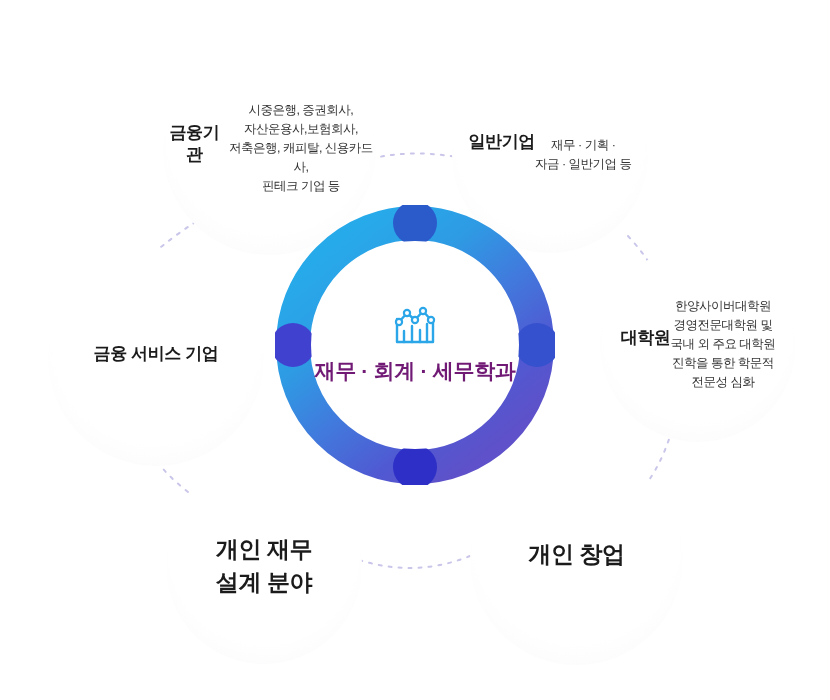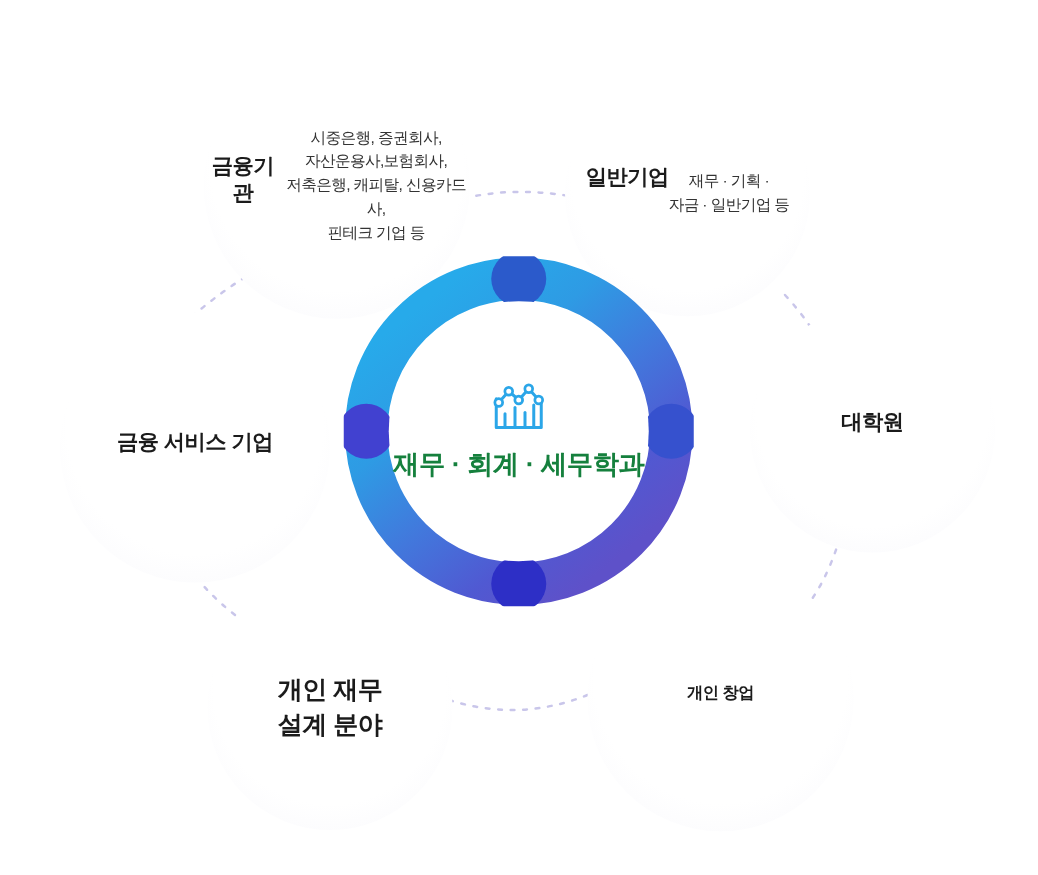--- a/index.html
+++ b/index.html
@@ -62,25 +62,25 @@
 
   #node-general-company { left: 452px; top: 57px; width: 196px; height: 196px; }
   #node-general-company .node-title { font-size: 17px; margin-bottom: 27px; }
   #node-general-company .node-body  { font-size: 12.5px; }
 
   #node-graduate-school { left: 600px; top: 246px; width: 196px; height: 196px; }
   #node-graduate-school .node-title { font-size: 17px; margin-bottom: 12px; }
   #node-graduate-school .node-body  { font-size: 12.5px; }
 
   #node-startup { left: 470px; top: 452px; width: 213px; height: 213px; }
-  #node-startup .node-title { font-size: 13px; margin-bottom: 8px; }
+  #node-startup .node-title { font-size: 23px; margin-bottom: 8px; }
   #node-startup .node-body  { font-size: 12.5px; }
 
   #node-personal-finance { left: 166px; top: 468px; width: 196px; height: 196px; }
-  #node-personal-finance .node-title { font-size: 20px; line-height: 1.42; }
+  #node-personal-finance .node-title { font-size: 23px; line-height: 1.42; }
 
   #node-finance-service { left: 48px; top: 250px; width: 216px; height: 216px; }
   #node-finance-service .node-title { font-size: 17px; margin-bottom: 9px; }
   #node-finance-service .node-body  { font-size: 12.5px; }
 
   
   #hub-wrap {
     position: absolute;
     left: 275px;
     top: 205px;
@@ -105,21 +105,21 @@
     align-items: center;
     justify-content: center;
   }
   #hub-core .hub-icon {
     margin-bottom: 10px;
     line-height: 0;
   }
   #hub-core .hub-title {
     font-size: 21px;
     font-weight: bold;
-    color: #15803d;
+    color: #701a75;
     letter-spacing: -0.3px;
     white-space: nowrap;
   }
 </style>
 </head>
 <body>
 
 <div id="stage">
 
   <svg class="connectors" viewBox="0 0 830 700" xmlns="http://www.w3.org/2000/svg">
@@ -142,20 +142,25 @@
   </div>
 
   <div class="node" id="node-general-company">
     <div class="node-title">일반기업</div>
     <div class="node-body">재무 · 기획 ·
 자금 · 일반기업 등</div>
   </div>
 
   <div class="node" id="node-graduate-school">
     <div class="node-title">대학원</div>
+    <div class="node-body">한양사이버대학원
+경영전문대학원 및
+국내 외 주요 대학원
+진학을 통한 학문적
+전문성 심화</div>
   </div>
 
   <div class="node" id="node-startup">
     <div class="node-title">개인 창업</div>
   </div>
 
   <div class="node" id="node-personal-finance">
     <div class="node-title" style="white-space: pre-line;">개인 재무
 설계 분야</div>
   </div>

